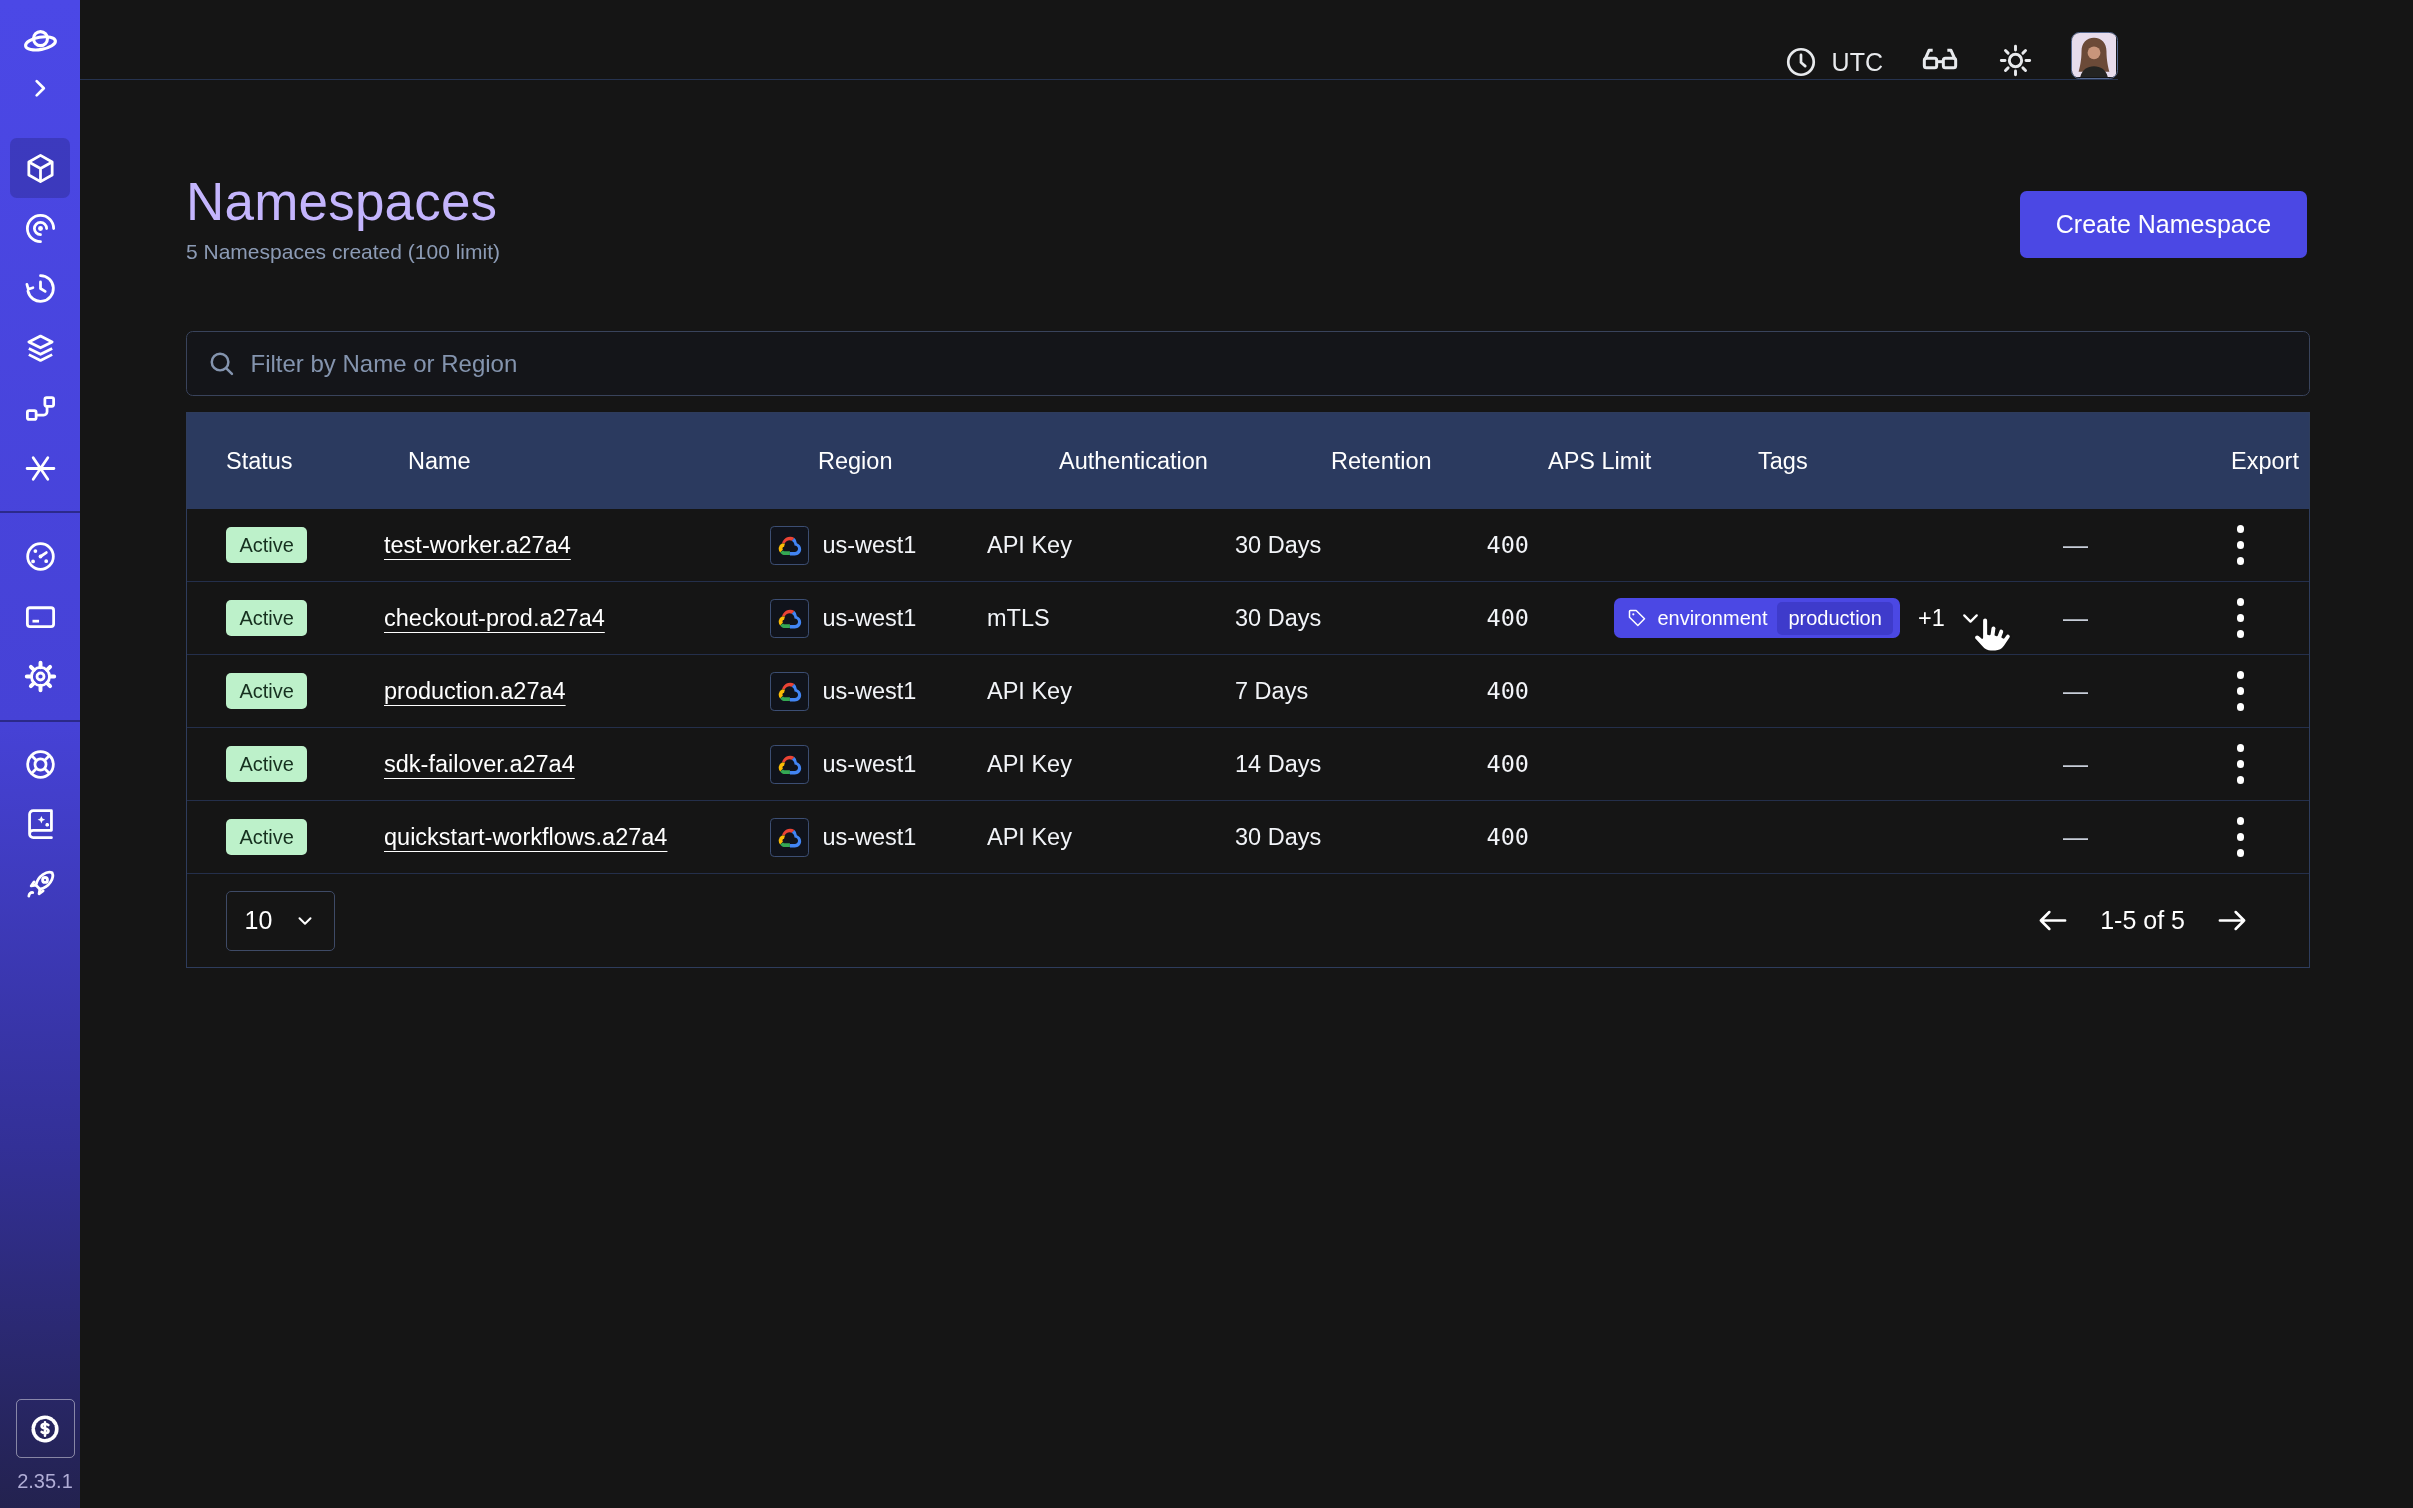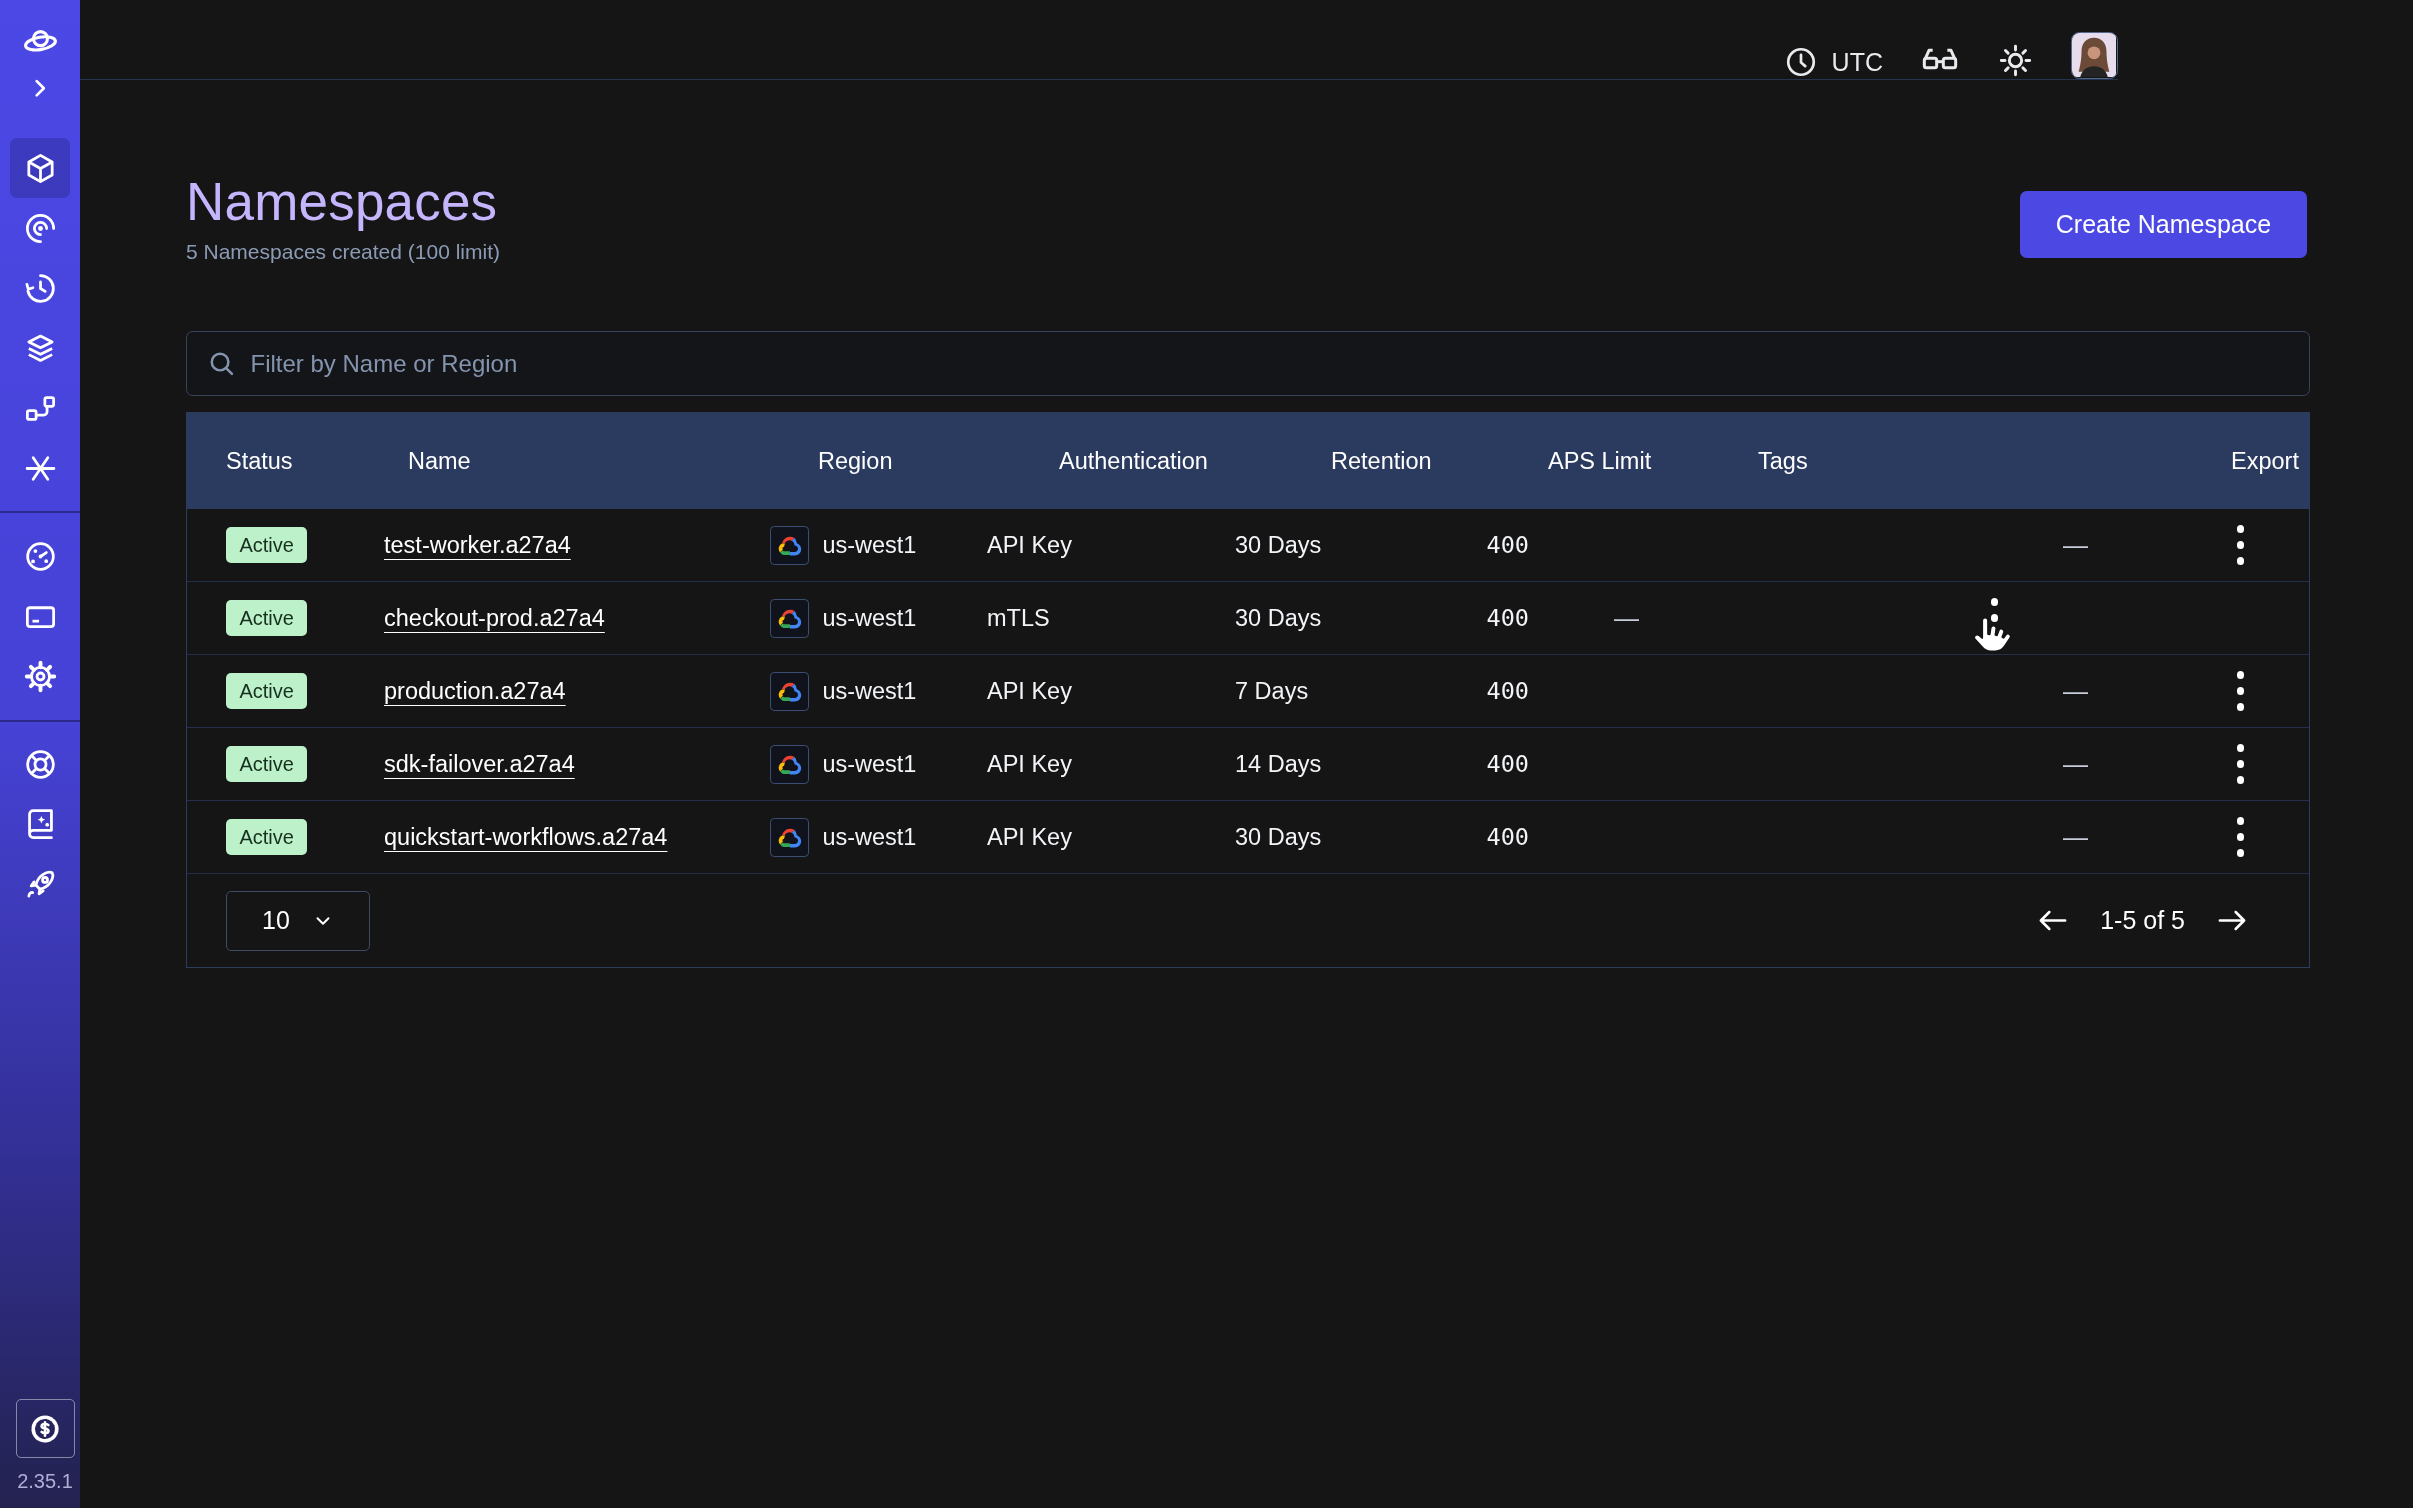--- a/index.html
+++ b/index.html
@@ -79,21 +79,21 @@
   .tagpill { height: 40px; background: #4B48E4; border-radius: 6.7px; display: inline-flex; align-items: center; gap: 10px; padding: 0 6.7px 0 13.4px; font-size: 20px; color: #fff; cursor: pointer; }
   .tagval { background: #3E3BCB; border-radius: 5px; padding: 5px 11px; font-size: 20px; }
   .tagmore { margin-left: 18.4px; font-size: 23.5px; color: #fff; }
   .tagchev { margin-left: 13.4px; cursor: pointer; display: flex; }
   .c-export { justify-content: space-between; padding-right: 60px; }
   .dash { color: #C7CDD8; font-size: 25px; }
   .kebab { display: flex; flex-direction: column; gap: 8.4px; cursor: pointer; padding: 5px; }
   .kebab i { width: 7.5px; height: 7.5px; border-radius: 50%; background: #fff; }
 
   .tfoot { height: 93px; display: flex; align-items: center; justify-content: space-between; padding: 0 60px 0 39px; }
-  .pagesize { width: 144px; height: 60px; border: 1.7px solid #3E4A66; border-radius: 5px; display: flex; align-items: center; justify-content: center; gap: 22px; font-size: 25px; color: #fff; cursor: pointer; }
+  .pagesize { width: 109px; height: 60px; border: 1.7px solid #3E4A66; border-radius: 5px; display: flex; align-items: center; justify-content: center; gap: 22px; font-size: 25px; color: #fff; cursor: pointer; }
   .pag-right { display: flex; align-items: center; gap: 30px; font-size: 25px; color: #fff; }
   .pag-arrow { background: none; border: none; cursor: pointer; display: flex; }
 
   
   .cursor { position: absolute; left: 1968px; top: 613px; z-index: 50; pointer-events: none; }
 </style>
 </head>
 <body>
 
 <aside class="sidebar">
@@ -331,20 +331,36 @@
           <path d="M16.8 4.9l-2.6 2.5c1.7 1 2.7 2.8 2.6 4.7 2 0 3.4 1.5 3.4 3.1 0 1.7-1.4 3.1-3.1 3.1h-4.7v3.3h4.7c3.3 0 6.1-2.7 6.1-6 0-2.7-1.7-5-4.1-5.8a8.3 8.3 0 00-2.3-4.9z" fill="#4285F4"></path>
         </svg>
       </span>
       <span>us-west1</span>
     </div>
     <div class="c">mTLS</div>
     <div class="c">30 Days</div>
     <div class="c">
       <span class="apsv">400</span>
     </div>
+    <div class="c c-tags">
+      <span class="tagpill">
+        <svg width="20" height="20" viewBox="0 0 24 24" fill="none" stroke="#fff" stroke-width="1.8" stroke-linejoin="round">
+          <path d="M3 11V4a1 1 0 011-1h7l10 10-8 8L3 11z"></path>
+          <circle cx="7.6" cy="7.6" r="1.3" fill="#fff" stroke="none"></circle>
+        </svg>
+        <span>environment</span>
+        <span class="tagval">production</span>
+      </span>
+      <span class="tagmore">+1</span>
+      <span class="tagchev">
+        <svg width="25" height="25" viewBox="0 0 24 24" fill="none" stroke="#fff" stroke-width="2.2" stroke-linecap="round" stroke-linejoin="round">
+          <path d="M6 9l6 6 6-6"></path>
+        </svg>
+      </span>
+    </div>
     <div class="c c-export">
       <span class="dash">—</span>
       <span class="kebab">
             <i></i>
             <i></i>
             <i></i>
           </span>
     </div>
   </div>
 

